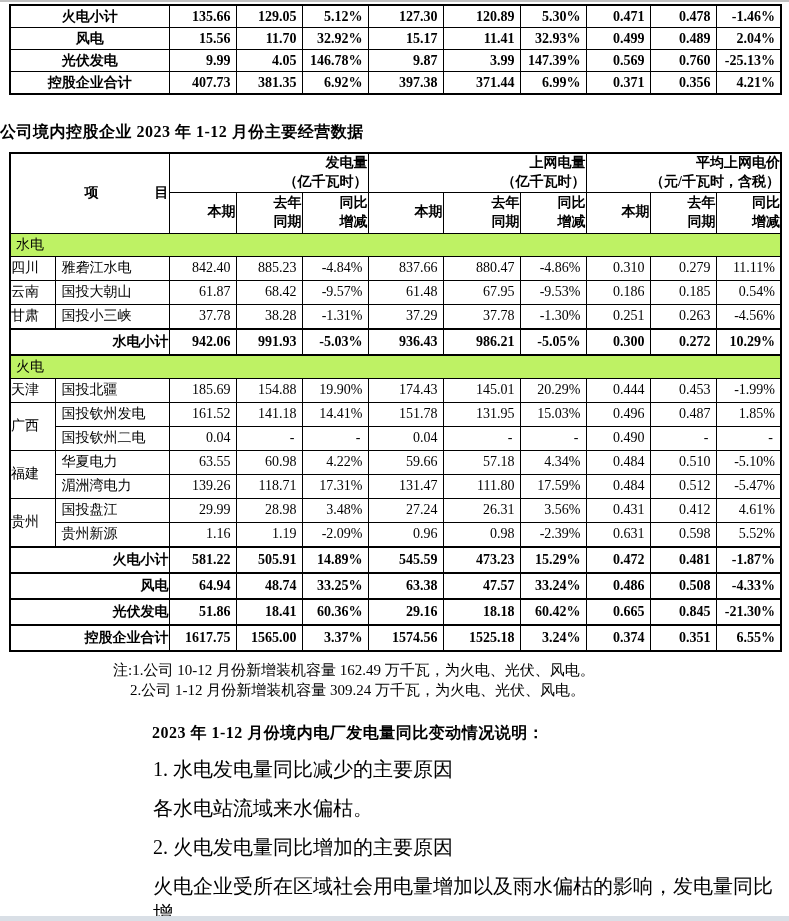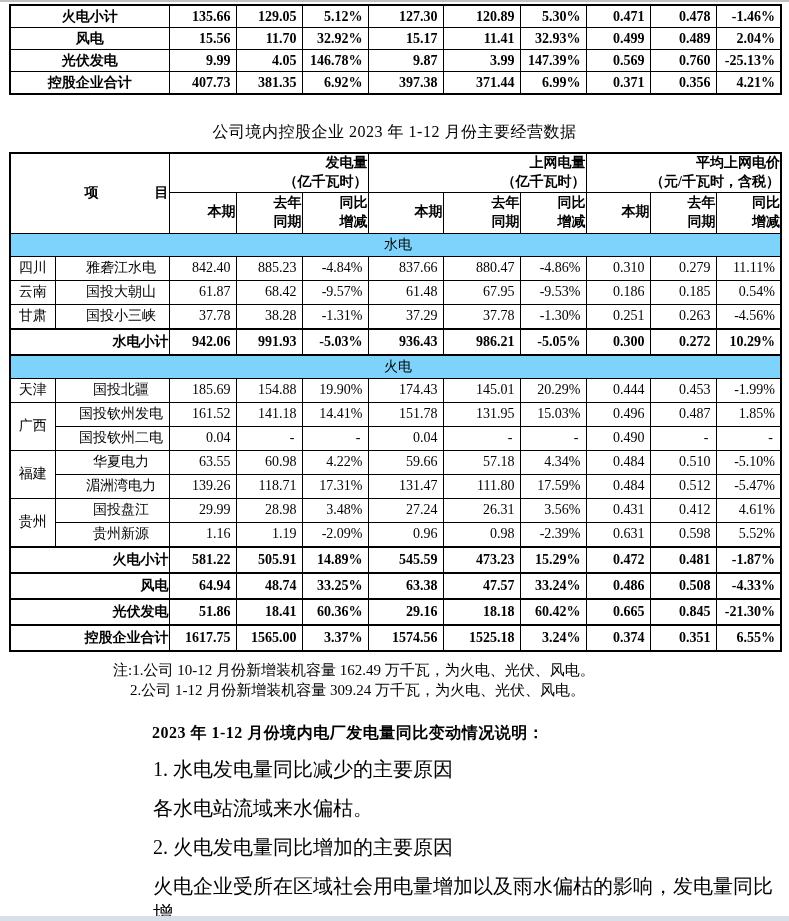--- a/index.html
+++ b/index.html
@@ -17,30 +17,30 @@
   
   #top-table{margin-top:4px}
   #top-table td{font-weight:bold;height:21px}
   #top-table .row-label{text-align:center}
 
   
   .num{text-align:right;padding-right:5px}
   .dash{text-align:right;padding-right:7px}
 
   
-  .doc-title{text-align:center;font-weight:normal;font-size:16px;margin:27px 0 9px 0;letter-spacing:.5px}
+  .doc-title{font-weight:bold;font-size:16px;margin:27px 0 9px 0;letter-spacing:.5px}
 
   
   #main-table th{font-weight:bold;white-space:pre-line;line-height:1.35;vertical-align:middle;text-align:right}
   .group-head{height:37px}
   .sub-head{height:40px}
   .item-head{font-size:14px}
-  tr.section td{background:#7dd3fc;text-align:center;padding-left:5px;height:22px}
-  .province{text-align:center;vertical-align:middle}
-  .name{text-align:center;padding-left:18px}
+  tr.section td{background:#bef264;text-align:left;padding-left:5px;height:22px}
+  .province{text-align:left;vertical-align:middle}
+  .name{text-align:left;padding-left:6px}
   tr.data td{height:23px}
   tr.subtotal td{font-weight:bold;height:24px;border-top-width:2px;border-bottom-width:2px}
   .subtotal-label{text-align:right}
 
   
   .note-1{margin:9px 0 0 113px;font-size:15px}
   .note-2{margin:1px 0 0 130px;font-size:15px}
   .exp-heading{margin:23px 0 0 152px;font-size:16px;font-weight:bold;letter-spacing:.5px}
   .exp-item{margin:12px 0 0 153px;font-size:20px}
   .exp-cont{margin:12px 0 0 105px;font-size:16px}

